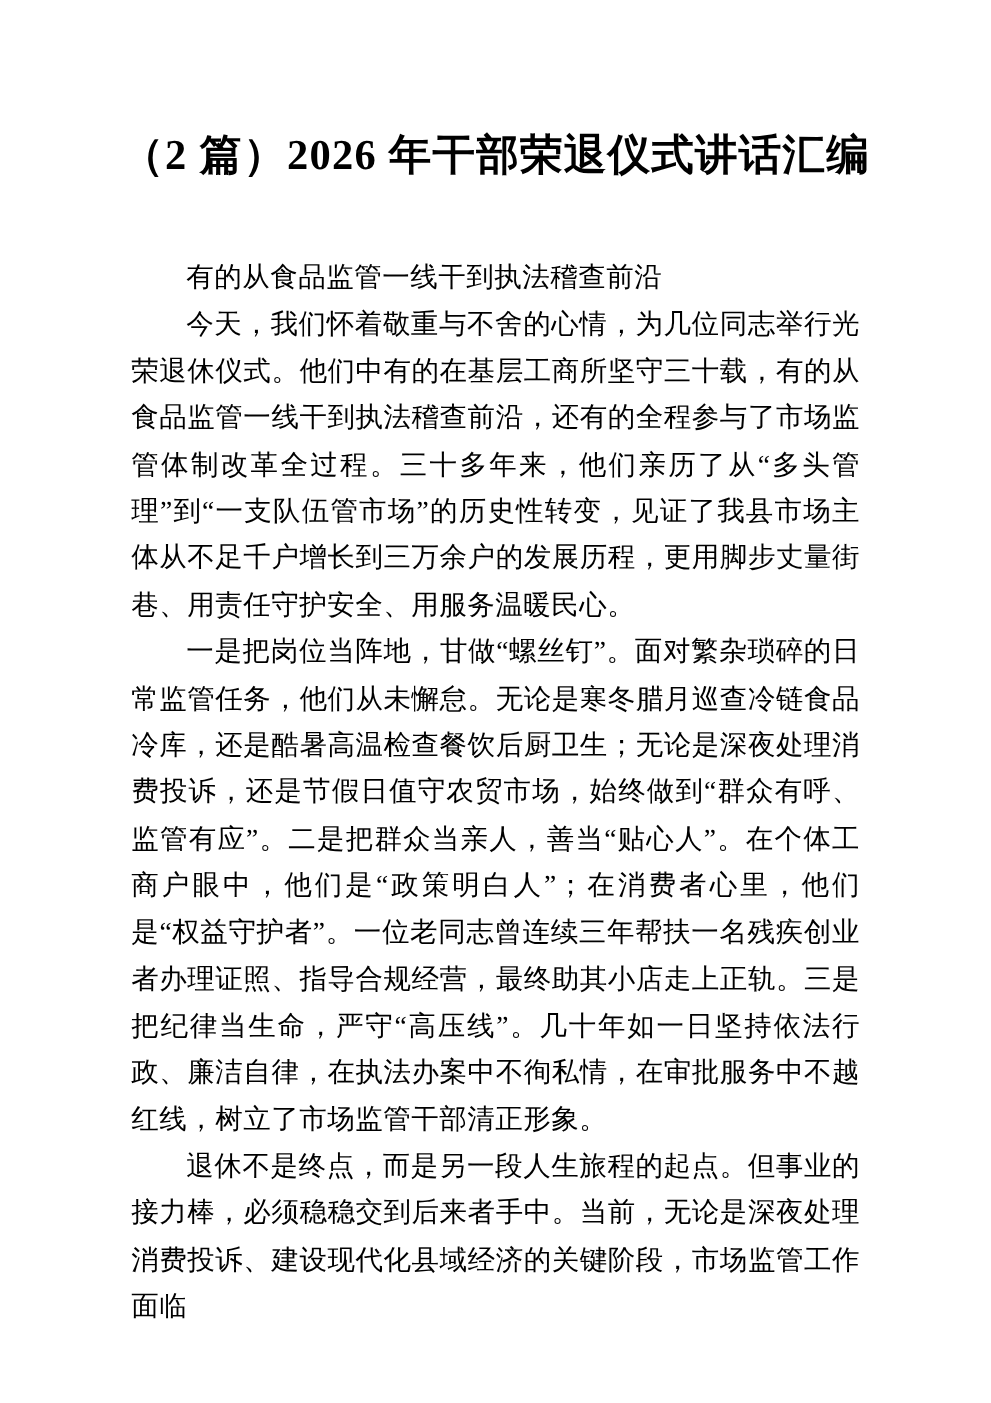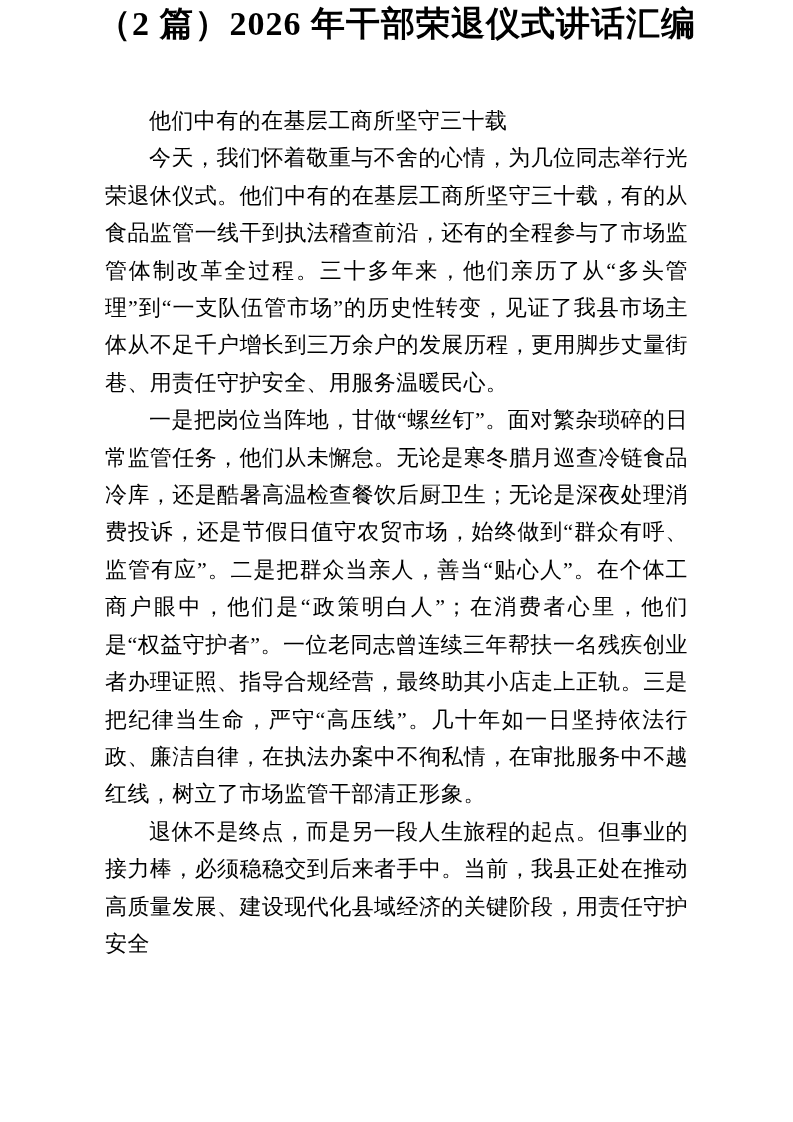--- a/index.html
+++ b/index.html
@@ -12,20 +12,21 @@
     width: 793px;
     height: 1122px;
     background: #ffffff;
     color: #000000;
     font-family: "Liberation Serif", serif;
     overflow: hidden;
     box-sizing: border-box;
   }
   .doc-title {
     margin: 0;
+    padding-top: 101px;
     text-align: center;
     font-size: 34px;
     line-height: 48px;
     font-weight: bold;
     letter-spacing: 1px;
     white-space: nowrap;
   }
   .doc-body {
     margin-top: 54px;
     padding: 0 105px;
@@ -42,18 +43,18 @@
   .doc-body p.indent {
     text-indent: 2em;
   }
 </style>
 </head>
 <body>
 
 <div class="page">
   <h1 class="doc-title">（2 篇）2026 年干部荣退仪式讲话汇编</h1>
   <div class="doc-body">
-    <p class="indent">他们中有的在基层工商所坚守三十载</p>
+    <p class="indent">有的从食品监管一线干到执法稽查前沿</p>
     <p class="indent">今天，我们怀着敬重与不舍的心情，为几位同志举行光荣退休仪式。他们中有的在基层工商所坚守三十载，有的从食品监管一线干到执法稽查前沿，还有的全程参与了市场监管体制改革全过程。三十多年来，他们亲历了从“多头管理”到“一支队伍管市场”的历史性转变，见证了我县市场主体从不足千户增长到三万余户的发展历程，更用脚步丈量街巷、用责任守护安全、用服务温暖民心。</p>
     <p class="indent">一是把岗位当阵地，甘做“螺丝钉”。面对繁杂琐碎的日常监管任务，他们从未懈怠。无论是寒冬腊月巡查冷链食品冷库，还是酷暑高温检查餐饮后厨卫生；无论是深夜处理消费投诉，还是节假日值守农贸市场，始终做到“群众有呼、监管有应”。二是把群众当亲人，善当“贴心人”。在个体工商户眼中，他们是“政策明白人”；在消费者心里，他们是“权益守护者”。一位老同志曾连续三年帮扶一名残疾创业者办理证照、指导合规经营，最终助其小店走上正轨。三是把纪律当生命，严守“高压线”。几十年如一日坚持依法行政、廉洁自律，在执法办案中不徇私情，在审批服务中不越红线，树立了市场监管干部清正形象。</p>
-    <p class="indent">退休不是终点，而是另一段人生旅程的起点。但事业的接力棒，必须稳稳交到后来者手中。当前，我县正处在推动高质量发展、建设现代化县域经济的关键阶段，用责任守护安全</p>
+    <p class="indent">退休不是终点，而是另一段人生旅程的起点。但事业的接力棒，必须稳稳交到后来者手中。当前，无论是深夜处理消费投诉、建设现代化县域经济的关键阶段，市场监管工作面临</p>
   </div>
 </div>
 
 </body></html>

